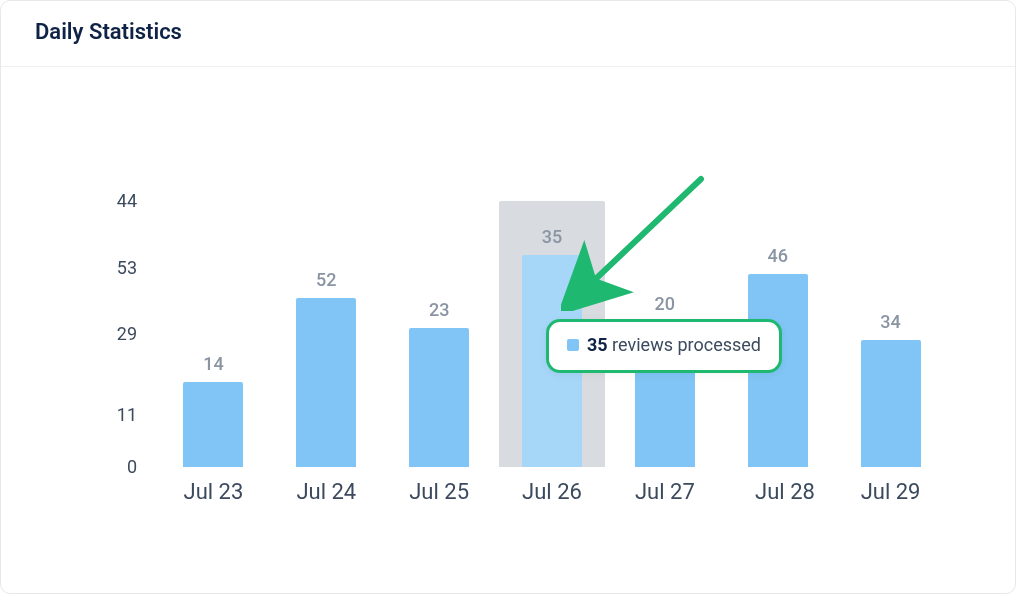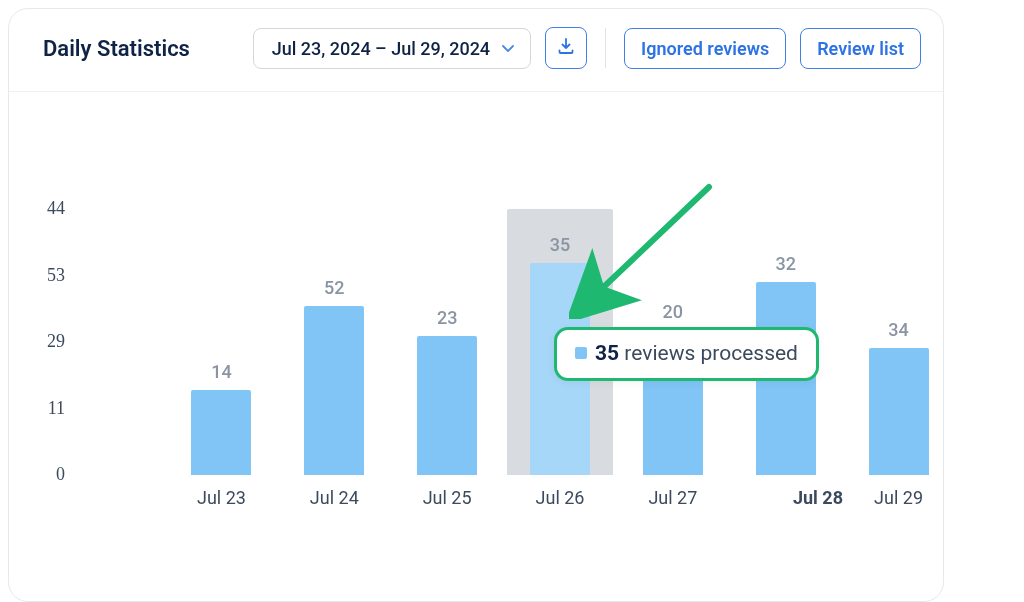--- a/index.html
+++ b/index.html
@@ -5,25 +5,25 @@
   * { box-sizing: border-box; margin: 0; padding: 0; }
   body {
     font-family: -apple-system, BlinkMacSystemFont, "Segoe UI", Roboto, Helvetica, Arial, sans-serif;
     background: #fff;
     width: 1024px;
     height: 602px;
     overflow: hidden;
     color: #0f2346;
   }
   .card {
-    margin: 8px;
-    width: 936px;
+    margin: 0;
+    width: 1016px;
     height: 594px;
     border: 1px solid #e6e8eb;
-    border-radius: 20px;
+    border-radius: 10px;
     position: relative;
     background: #fff;
   }
   .header {
     display: flex;
     align-items: center;
     padding: 18px 22px 22px 34px;
     border-bottom: 1px solid #eef0f2;
   }
   .title {
@@ -91,27 +91,26 @@
     width: 790px;   
     height: 266px;  
   }
   
   .ylabel {
     position: absolute;
     right: 878px; 
     text-align: right;
     font-size: 18px;
     color: #3c4a5e;
-    font-family: Liberation Serif, serif;
   }
   
   .xlabel {
     position: absolute;
     top: 388px; 
-    font-size: 18px;
+    font-size: 22px;
     color: #3c4a5e;
     transform: translateX(-50%);
     white-space: nowrap;
   }
   .bar-wrap {
     position: absolute;
     bottom: 0;
     width: 60px;
     transform: translateX(-50%);
   }
@@ -146,21 +145,21 @@
     border-radius: 14px;
     background: #fff;
     padding: 10px 18px 12px 18px;
     z-index: 5;
     box-shadow: 0 2px 10px rgba(0,0,0,0.05);
   }
   .tooltip-row {
     display: flex;
     align-items: center;
     gap: 8px;
-    font-size: 21px;
+    font-size: 18px;
     line-height: 26px;
     color: #8f99a8;
     white-space: nowrap;
   }
   .tooltip-row.primary { color: #3c4a5e; }
   .tooltip-row .swatch {
     width: 12px; height: 12px; border-radius: 2px;
   }
   .tooltip-row .val { font-weight: 700; color: #0f2346; }
   .tooltip-row.secondary .val { color: #3c4a5e; }
@@ -169,41 +168,20 @@
     z-index: 6;
   }
 </style>
 </head>
 <body>
 
 <div class="card">
 
   <div class="header">
     <div class="title">Daily Statistics</div>
-    <div class="controls">
-      <div class="date-picker">
-        <span>Jul 23, 2024 – Jul 29, 2024</span>
-        <span class="chev">
-          <svg width="16" height="16" viewBox="0 0 16 16" fill="none">
-              <path d="M3 6l5 5 5-5" stroke="currentColor" stroke-width="1.8" stroke-linecap="round" stroke-linejoin="round"></path>
-            </svg>
-        </span>
-      </div>
-      <div class="icon-btn">
-        <span>
-          <svg width="18" height="18" viewBox="0 0 18 18" fill="none">
-            <path d="M9 2v9m0 0l-3.5-3.5M9 11l3.5-3.5" stroke="currentColor" stroke-width="1.8" stroke-linecap="round" stroke-linejoin="round"></path>
-            <path d="M2.5 13.5v1.5a1 1 0 001 1h11a1 1 0 001-1v-1.5" stroke="currentColor" stroke-width="1.8" stroke-linecap="round"></path>
-          </svg>
-        </span>
-      </div>
-      <div class="vdivider"></div>
-      <div class="link-btn">Ignored reviews</div>
-      <div class="link-btn">Review list</div>
-    </div>
   </div>
 
   <div class="chart-area">
 
     <div id="yticks"></div>
 
     <div class="plot" id="plot">
         <div class="bar-ghost" style="left: 395px; width: 106px; height: 266px;"></div>
         <div class="bar-wrap" style="left: 56.4286px; height: 84.6364px;">
           <div class="bar" style="height: 84.6364px;"></div>
@@ -221,21 +199,21 @@
           <div class="bar bar-highlight" style="height: 211.591px;"></div>
         </div>
         <div class="bar-label" style="left: 395px; bottom: 219.591px;">35</div>
         <div class="bar-wrap" style="left: 507.857px; height: 145.091px;">
           <div class="bar" style="height: 145.091px;"></div>
         </div>
         <div class="bar-label" style="left: 507.857px; bottom: 153.091px;">20</div>
         <div class="bar-wrap" style="left: 620.714px; height: 193.455px;">
           <div class="bar" style="height: 193.455px;"></div>
         </div>
-        <div class="bar-label" style="left: 620.714px; bottom: 201.455px;">32</div>
+        <div class="bar-label" style="left: 620.714px; bottom: 201.455px;">46</div>
         <div class="bar-wrap" style="left: 733.571px; height: 126.955px;">
           <div class="bar" style="height: 126.955px;"></div>
         </div>
         <div class="bar-label" style="left: 733.571px; bottom: 134.955px;">34</div>
       </div>
 
     <div id="xticks"></div>
 
     <svg class="arrow" style="left:560px; top:80px;" width="160" height="140" viewBox="0 0 160 140">
       <defs>
@@ -250,22 +228,22 @@
       <div class="tooltip-row primary">
         <span class="swatch" style="background:#80c5f5"></span>
         <span><span class="val">35</span><span> reviews processed</span></span>
       </div>
     </div>
   <div class="xlabel" style="left: 212.429px;">Jul 23</div>
       <div class="xlabel" style="left: 325.286px;">Jul 24</div>
       <div class="xlabel" style="left: 438.143px;">Jul 25</div>
       <div class="xlabel" style="left: 551px;">Jul 26</div>
       <div class="xlabel" style="left: 663.857px;">Jul 27</div>
-      <div class="xlabel" style="left: 809px; font-weight: bold;">Jul 28</div>
+      <div class="xlabel" style="left: 784px;">Jul 28</div>
       <div class="xlabel" style="left: 889.571px;">Jul 29</div>
       <div class="ylabel" style="top: 365px;">0</div>
-      <div class="ylabel" style="top: 299px;">11</div>
+      <div class="ylabel" style="top: 313px;">11</div>
       <div class="ylabel" style="top: 232px;">29</div>
       <div class="ylabel" style="top: 165.5px;">53</div>
       <div class="ylabel" style="top: 99px;">44</div>
     </div>
 
 </div>
 
 </body></html>

